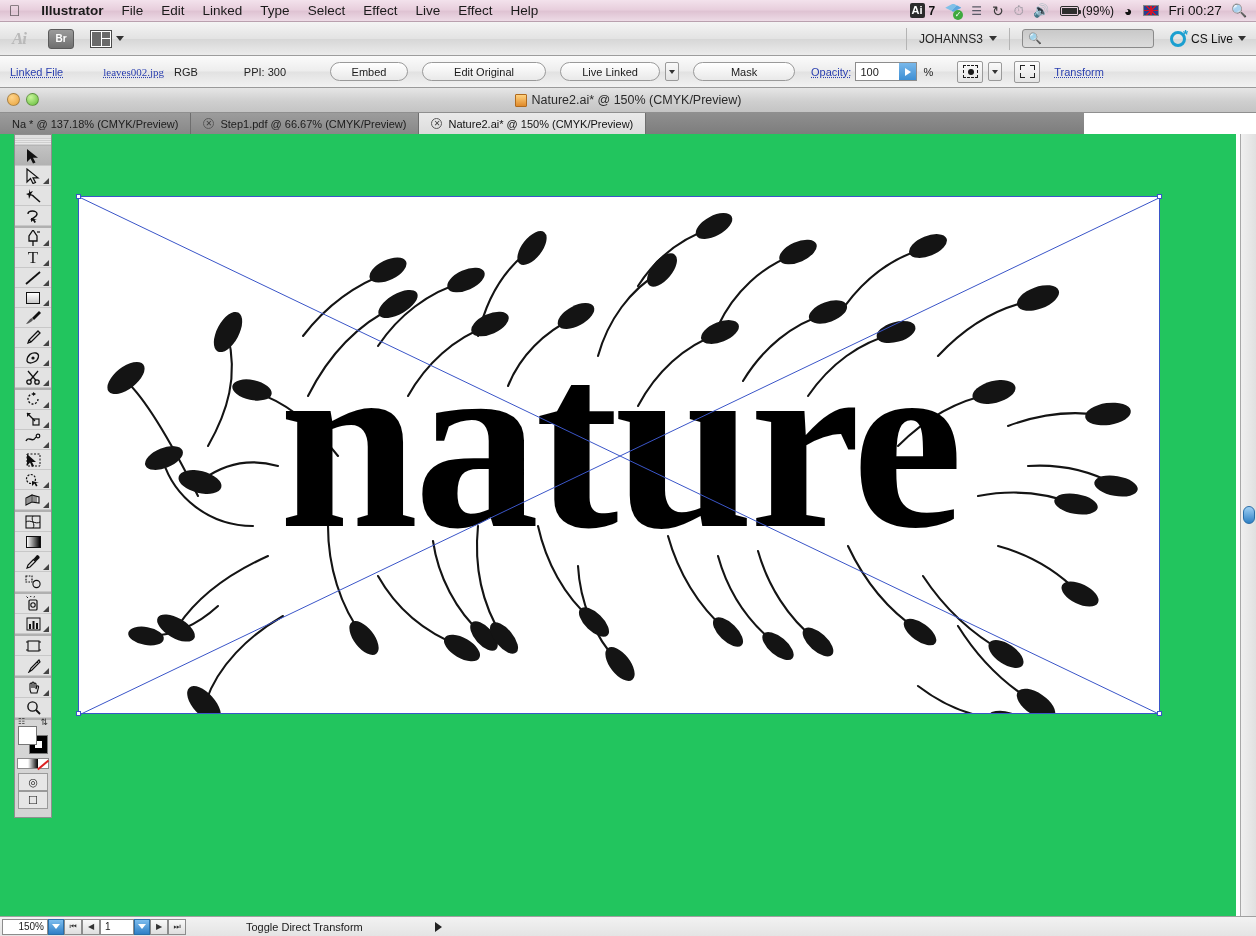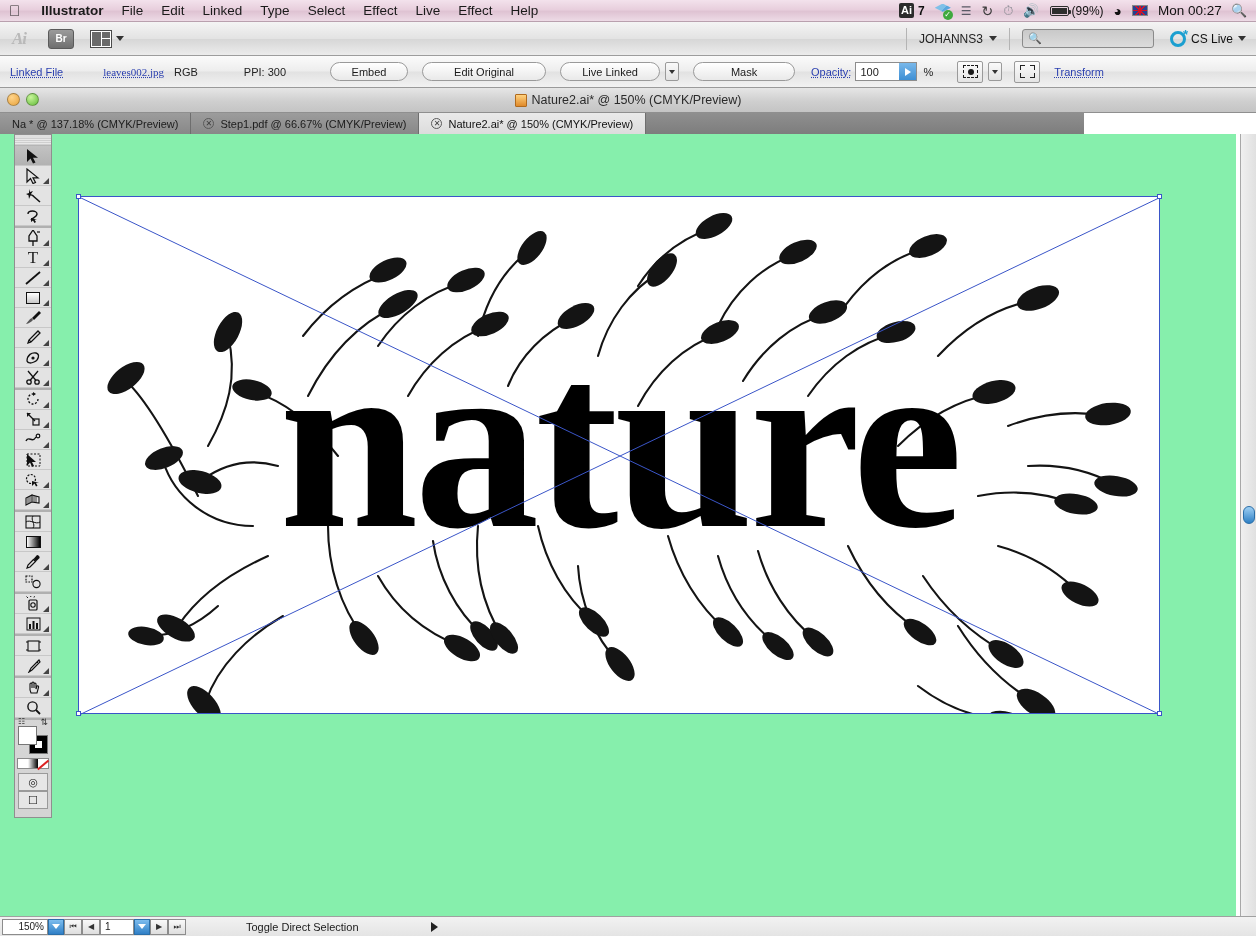--- a/index.html
+++ b/index.html
@@ -230,21 +230,21 @@
   .cm-none:after{content:"";position:absolute;left:-2px;top:50%;width:14px;height:1.5px;background:#d22;transform:rotate(-40deg);transform-origin:center;}
   .screenmodes{ display:flex;flex-direction:column;align-items:center;gap:0;}
   .smbtn{ width:30px;height:18px;border:1px solid #9a9a9a;background:#e6e6e6;
     display:flex;align-items:center;justify-content:center;font-size:11px;}
 
   
   .canvas{
     position:absolute; left:0; top:134px; width:1236px; height:782px;
     background:#ffffff; overflow:hidden;
   }
-  .canvas-inner{ position:absolute; inset:0; background:#86efac;}
+  .canvas-inner{ position:absolute; inset:0; background:#22c55e;}
   .art-wrap{ position:absolute; left:78px; top:62px; width:1082px; height:518px;}
   .selbox{ position:absolute; inset:0; border:1px solid #3a55c8; }
   .selbox svg{ position:absolute; inset:0; }
   .handle{ position:absolute; width:5px;height:5px;background:#fff;border:1px solid #3a55c8;}
 
   
   .vscroll{
     position:absolute; right:0; top:134px; width:16px; height:782px;
     background:linear-gradient(to right,#f0f0f0,#e0e0e0);
     border-left:1px solid #a8a8a8;
@@ -314,21 +314,21 @@
       <span class="bt">☰</span>
       <span class="sync">↻</span>
       <span class="tmach">⏱</span>
       <span class="spk">🔊</span>
       <span class="batt">
         <span class="battico"></span>
         <span>(99%)</span>
       </span>
       <span class="wifi">◕</span>
       <span class="flag"></span>
-      <span class="clock">Mon 00:27</span>
+      <span class="clock">Fri 00:27</span>
       <span class="searchglass">🔍</span>
     </div>
   </div>
 
   <div class="appbar">
     <span class="ai-logo">Ai</span>
     <span class="br-btn">Br</span>
     <span class="arrange-btn">
       <span class="arrange-ico">
           <i></i>
@@ -772,17 +772,17 @@
 
   <div class="statusbar">
     <span class="zoomfield">150%</span>
     <span class="bluebtn"></span>
     <span class="navbtn">⏮</span>
     <span class="navbtn">◀</span>
     <span class="pagefield">1</span>
     <span class="bluebtn"></span>
     <span class="navbtn">▶</span>
     <span class="navbtn">⏭</span>
-    <span class="status-text">Toggle Direct Selection</span>
+    <span class="status-text">Toggle Direct Transform</span>
     <span class="status-arrow"></span>
   </div>
 
 </div>
 
 </body></html>

